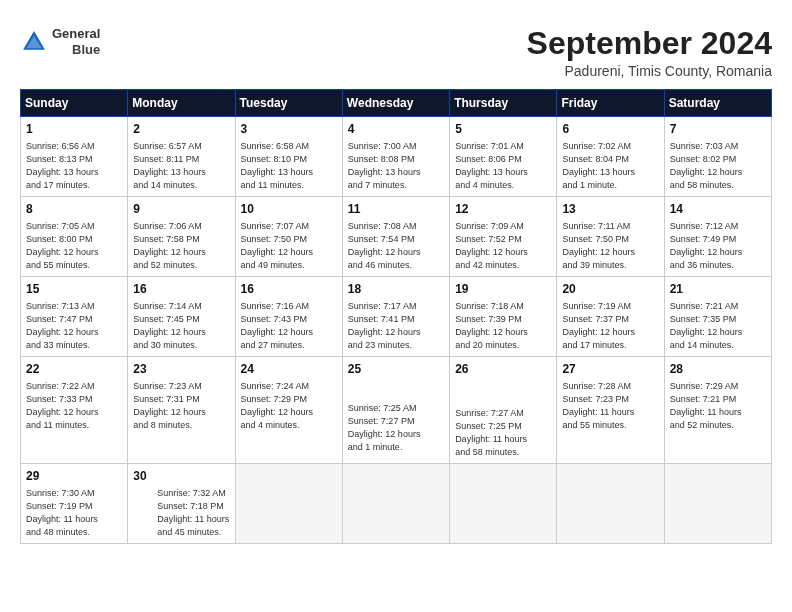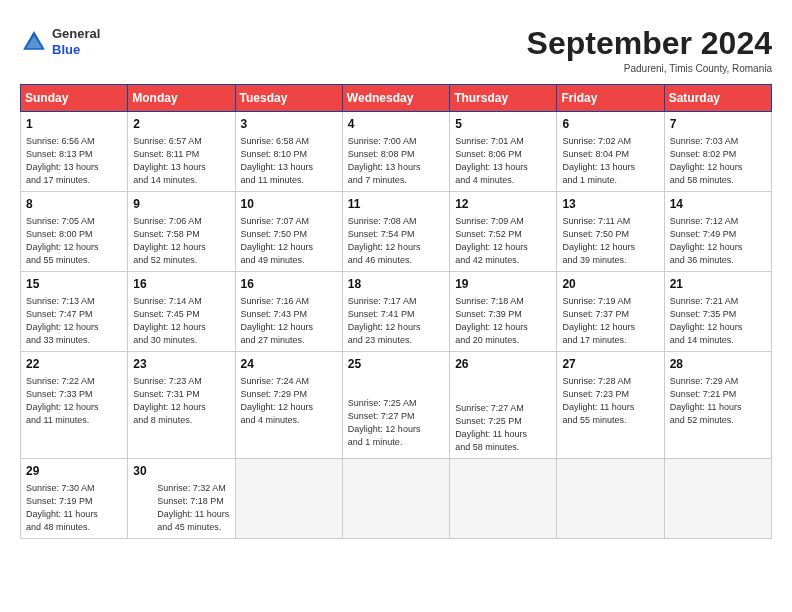--- a/index.html
+++ b/index.html
@@ -24,46 +24,46 @@
       display: flex;
       align-items: center;
       gap: 4px;
     }
     .logo-text {
       font-size: 13px;
       font-weight: bold;
       line-height: 1.2;
     }
     .logo-text .general { color: #333; }
-    .logo-text .blue { color: #1d4ed8; }
+    .logo-text .blue { color: #404040; margin-left: 20px; }
     .logo-icon {
       width: 28px;
       height: 28px;
     }
     .title-block {
       text-align: right;
     }
     .month-title {
       font-size: 32px;
       font-weight: bold;
       color: #222;
       line-height: 1.1;
     }
     .location-title {
-      font-size: 10px;
+      font-size: 14px;
       color: #444;
       margin-top: 2px;
     }
     .calendar {
       width: 100%;
       border-collapse: collapse;
       font-size: 10px;
     }
     .calendar thead tr th {
-      background-color: #ef4444;
+      background-color: #0f172a;
       color: #fff;
       font-size: 12px;
       font-weight: bold;
       padding: 6px 4px;
       text-align: left;
       border: 1px solid #0d47a1;
     }
     .calendar tbody tr td {
       vertical-align: top;
       border: 1px solid #ccc;

